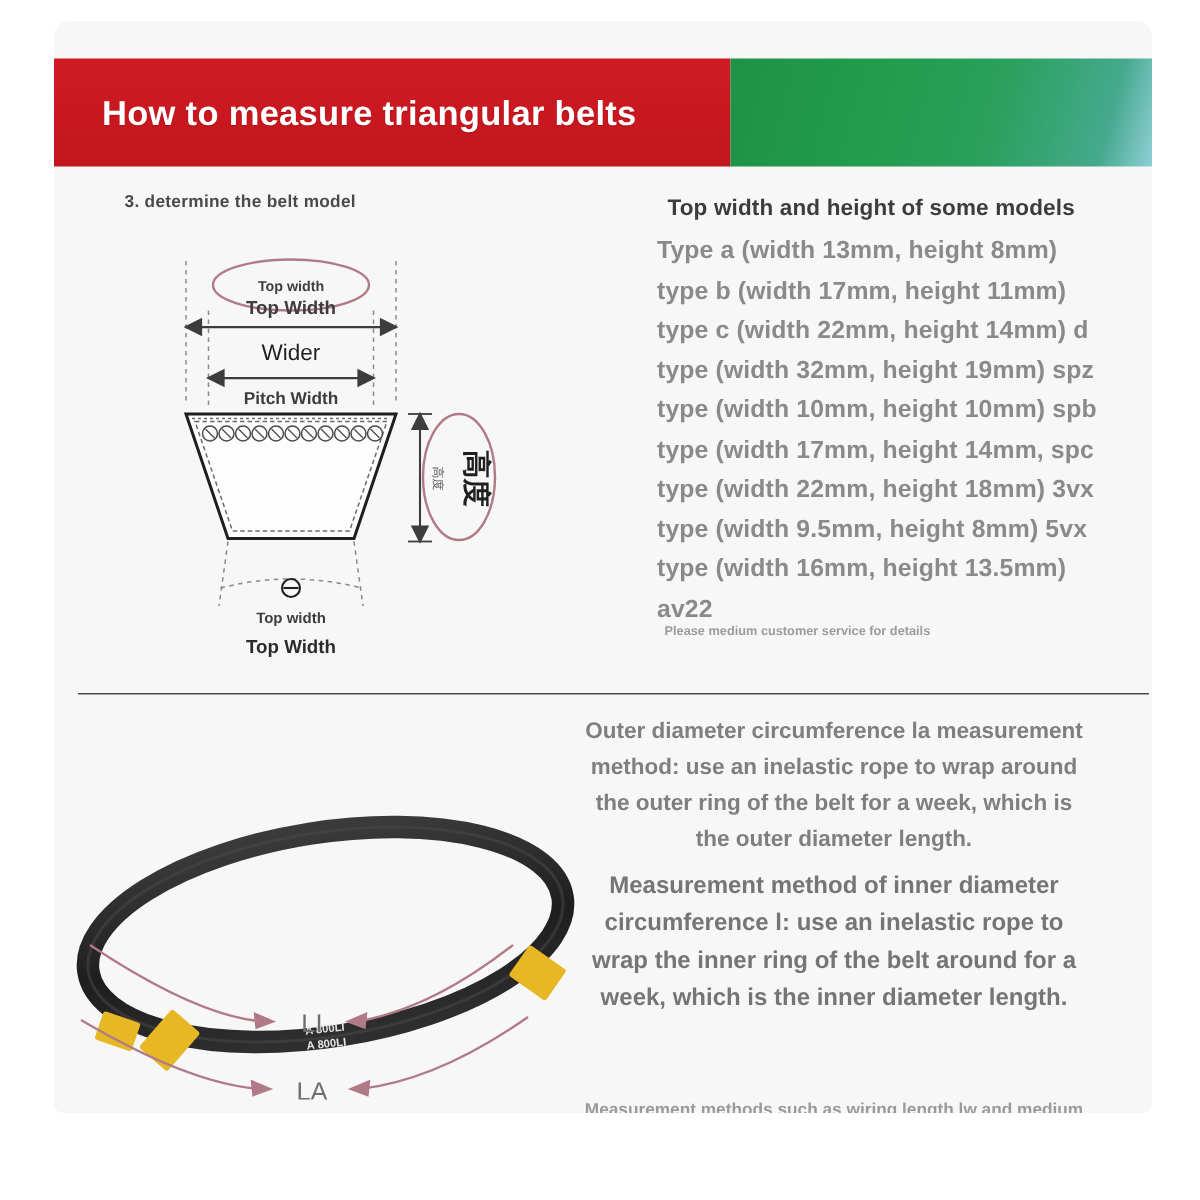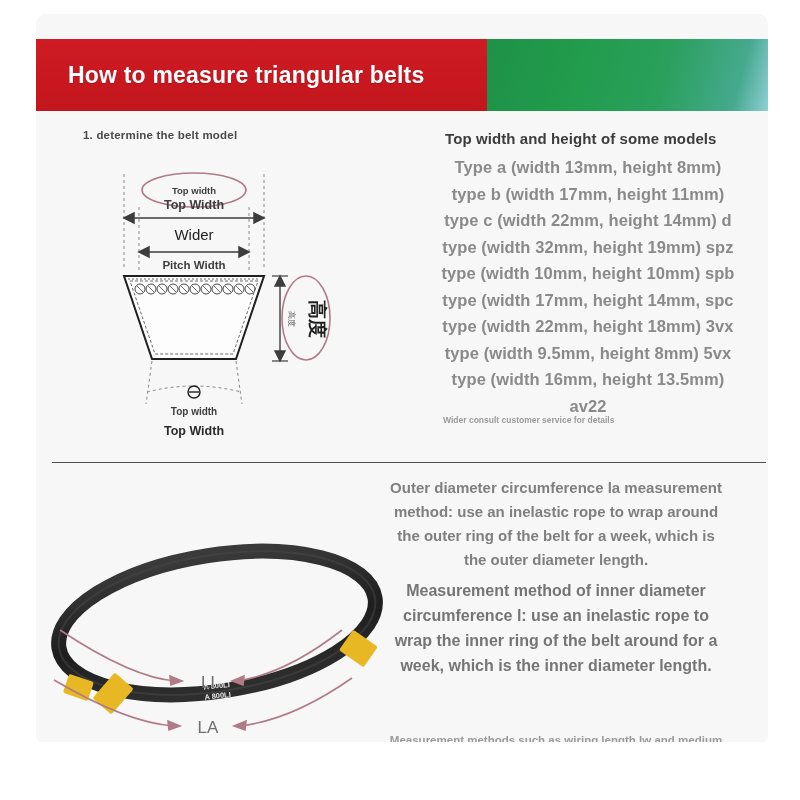--- a/index.html
+++ b/index.html
@@ -60,21 +60,21 @@
   }
 
   
   .spec-head{
     position:absolute;left:409px;top:44px;
     font-size:15px;font-weight:bold;color:#3c3c3c;
     letter-spacing:.1px;
   }
   .spec-body{
     position:absolute;left:402px;top:68px;width:300px;
-    text-align:center;
+    text-align:left;
     font-size:16.5px;font-weight:bold;color:#8a8a8a;
     line-height:26.5px;
     letter-spacing:.1px;
   }
   .spec-note{
     position:absolute;left:407px;top:329px;width:215px;
     font-size:8.5px;font-weight:bold;color:#9b9b9b;
     line-height:11px;
   }
 
@@ -103,21 +103,21 @@
 
     <div class="header">
       <div class="hdr-red">
         <div class="hdr-title">How to measure triangular belts</div>
       </div>
       <div class="hdr-green"></div>
     </div>
 
     <div class="body">
 
-      <div class="sec-label" id="lbl-sec1">1. determine the belt model</div>
+      <div class="sec-label" id="lbl-sec1">3. determine the belt model</div>
 
       <div class="diagram">
         <svg width="300" height="300" viewBox="0 0 300 300">
 
           <line x1="40" y1="22" x2="40" y2="118" stroke="#8a8a8a" stroke-width="1" stroke-dasharray="3,3"></line>
           <line x1="180" y1="22" x2="180" y2="118" stroke="#8a8a8a" stroke-width="1" stroke-dasharray="3,3"></line>
           <line x1="55" y1="55" x2="55" y2="118" stroke="#8a8a8a" stroke-width="1" stroke-dasharray="3,3"></line>
           <line x1="165" y1="55" x2="165" y2="118" stroke="#8a8a8a" stroke-width="1" stroke-dasharray="3,3"></line>
 
           <ellipse cx="110" cy="38" rx="52" ry="17" fill="none" stroke="#b07b86" stroke-width="1.6"></ellipse>
@@ -187,21 +187,21 @@
           <path d="M63,240 Q110,228 157,240" fill="none" stroke="#8a8a8a" stroke-width="1" stroke-dasharray="3,3"></path>
           <circle cx="110" cy="240" r="6" fill="none" stroke="#1f1f1f" stroke-width="1.4"></circle>
           <line x1="105" y1="240" x2="115" y2="240" stroke="#1f1f1f" stroke-width="1.4"></line>
           <text x="110" y="263" text-anchor="middle" font-family="Liberation Sans, sans-serif" font-size="10" font-weight="bold" fill="#3d3d3d">Top width</text>
           <text x="110" y="283" text-anchor="middle" font-family="Liberation Sans, sans-serif" font-size="12.5" font-weight="bold" fill="#2b2b2b">Top Width</text>
         </svg>
       </div>
 
       <div class="spec-head">Top width and height of some models</div>
       <div class="spec-body">Type a (width 13mm, height 8mm) type b (width 17mm, height 11mm) type c (width 22mm, height 14mm) d type (width 32mm, height 19mm) spz type (width 10mm, height 10mm) spb type (width 17mm, height 14mm, spc type (width 22mm, height 18mm) 3vx type (width 9.5mm, height 8mm) 5vx type (width 16mm, height 13.5mm) av22</div>
-      <div class="spec-note">Wider consult customer service for details</div>
+      <div class="spec-note">Please medium customer service for details</div>
 
       <div class="divider"></div>
 
 
       <div class="belt">
         <svg width="350" height="215" viewBox="0 0 350 215">
           <defs>
             <linearGradient id="beltg" x1="0" y1="0" x2="0" y2="1">
               <stop offset="0%" stop-color="#3a3a3a"></stop>
               <stop offset="55%" stop-color="#1e1e1e"></stop>

